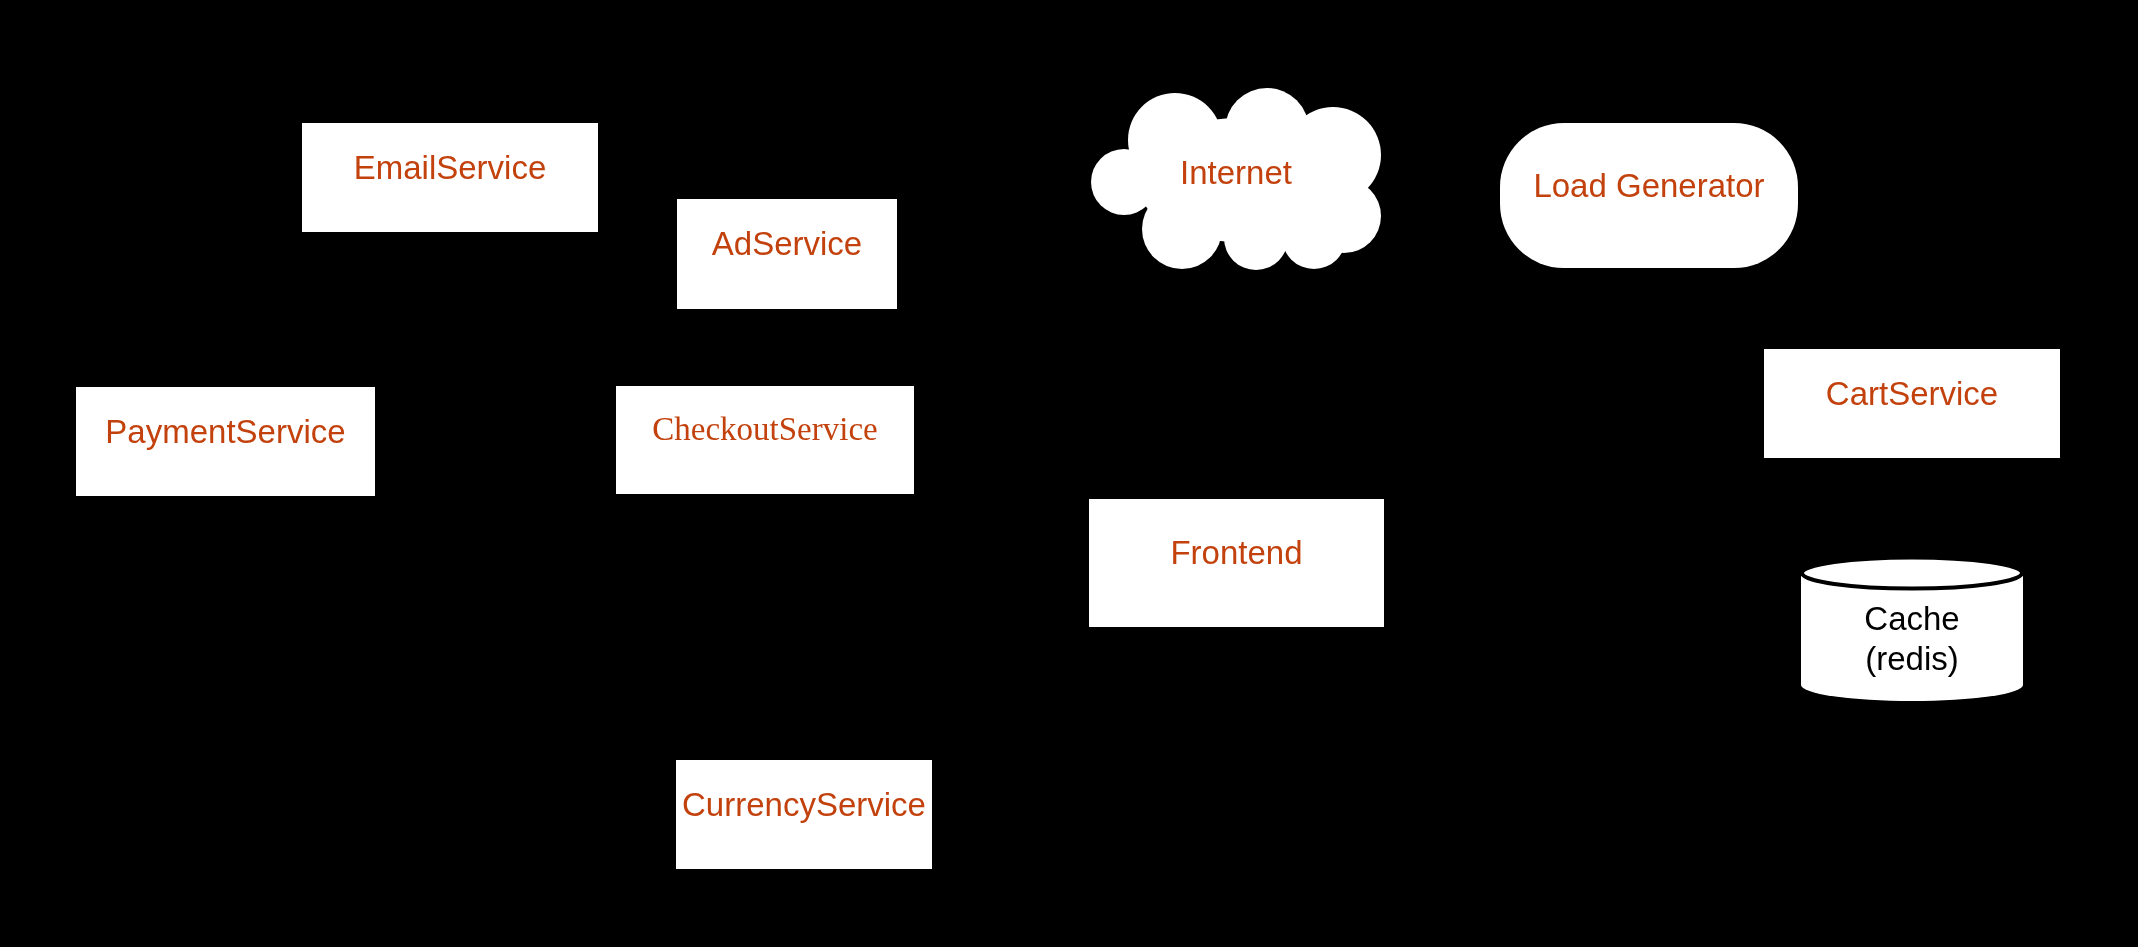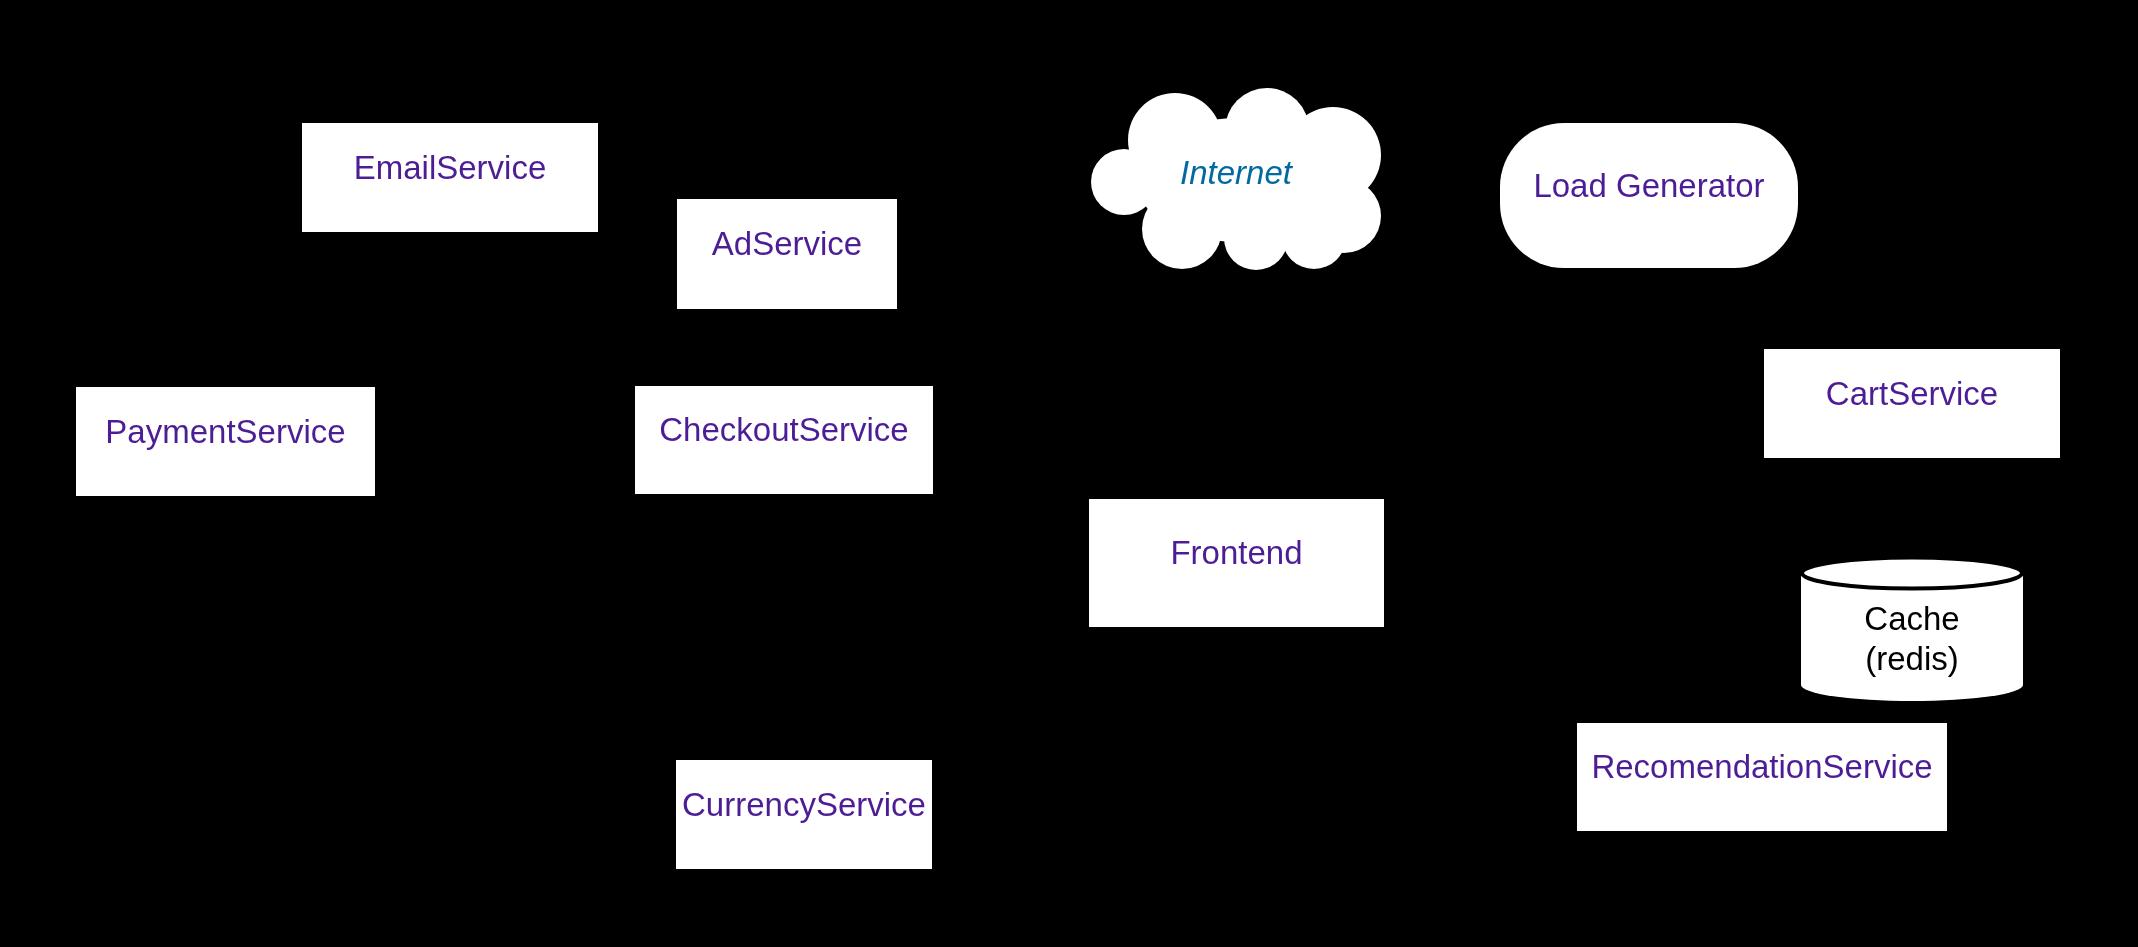--- a/index.html
+++ b/index.html
@@ -12,35 +12,35 @@
     position: relative;
     width: 2138px;
     height: 947px;
     background: #000000;
     overflow: hidden;
     font-family: "Liberation Sans", sans-serif;
   }
   .node {
     position: absolute;
     background: #ffffff;
-    color: #4c1d95;
+    color: #c2410c;
     display: flex;
     align-items: center;
     justify-content: center;
     font-size: 33px;
     line-height: 1.2;
     box-sizing: border-box;
     padding-bottom: 20px; 
     white-space: nowrap;
   }
   
   .n-email          { left: 302px;  top: 123px; width: 296px; height: 109px; }
   .n-ad             { left: 677px;  top: 199px; width: 220px; height: 110px; }
   .n-payment        { left: 76px;   top: 387px; width: 299px; height: 109px; }
-  .n-checkout       { left: 635px;  top: 386px; width: 298px; height: 108px; }
+  .n-checkout       { left: 616px;  top: 386px; width: 298px; height: 108px; font-family: Liberation Serif, serif; }
   .n-cart           { left: 1764px; top: 349px; width: 296px; height: 109px; }
   .n-frontend       { left: 1089px; top: 499px; width: 295px; height: 128px; }
   .n-shipping       { left: 301px;  top: 649px; width: 300px; height: 109px; }
   .n-currency       { left: 676px;  top: 760px; width: 256px; height: 109px; }
   .n-productcatalog { left: 1051px; top: 764px; width: 377px; height: 108px; }
   .n-recomendation  { left: 1577px; top: 723px; width: 370px; height: 108px; }
   
   .n-loadgen        { left: 1500px; top: 123px; width: 298px; height: 145px; border-radius: 64px; }
 
   
@@ -50,24 +50,23 @@
   }
   .cloud-wrap svg { position: absolute; left: 0; top: 0; }
   .cloud-label {
     position: absolute;
     left: 0; top: 0; right: 0; bottom: 0;
     display: flex;
     align-items: center;
     justify-content: center;
     padding-bottom: 12px;
     box-sizing: border-box;
-    color: #0369a1;
+    color: #c2410c;
     font-size: 33px;
     white-space: nowrap;
-    font-style: italic;
   }
 
   
   .cyl-wrap {
     position: absolute;
     left: 1801px; top: 556px; width: 222px; height: 146px;
   }
   .cyl-wrap svg { position: absolute; left: 0; top: 0; }
   .cyl-label {
     position: absolute;
@@ -145,17 +144,14 @@
       <span>(redis)</span>
     </div>
   </div>
 
 
   <div class="node n-currency">
     <span>CurrencyService</span>
   </div>
 
 
-  <div class="node n-recomendation">
-    <span>RecomendationService</span>
-  </div>
 
 </div>
 
 </body></html>

